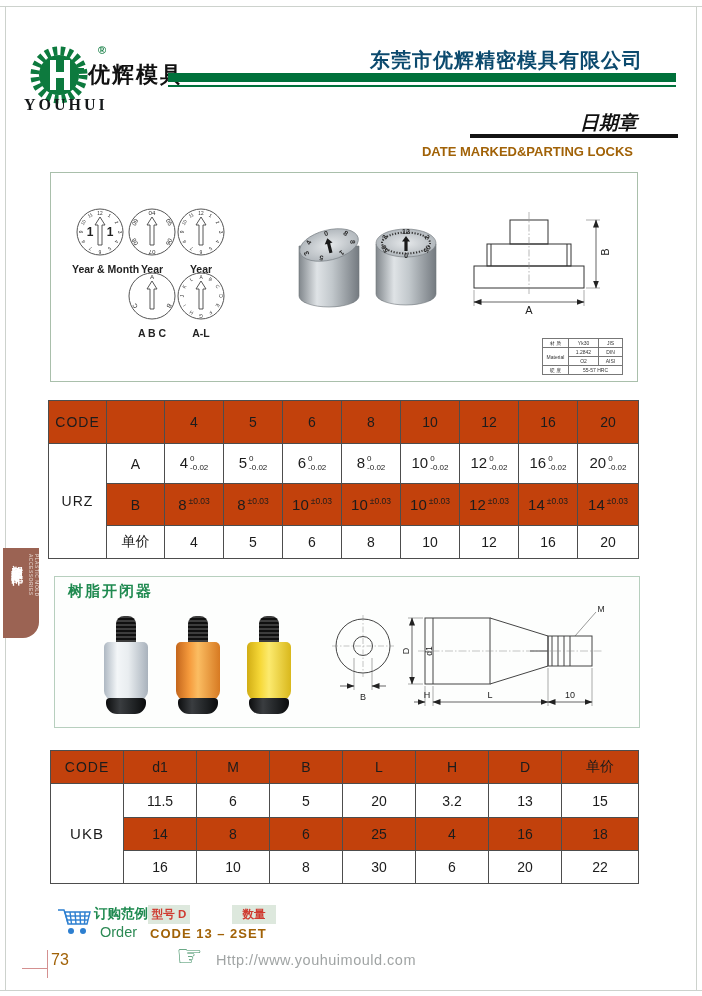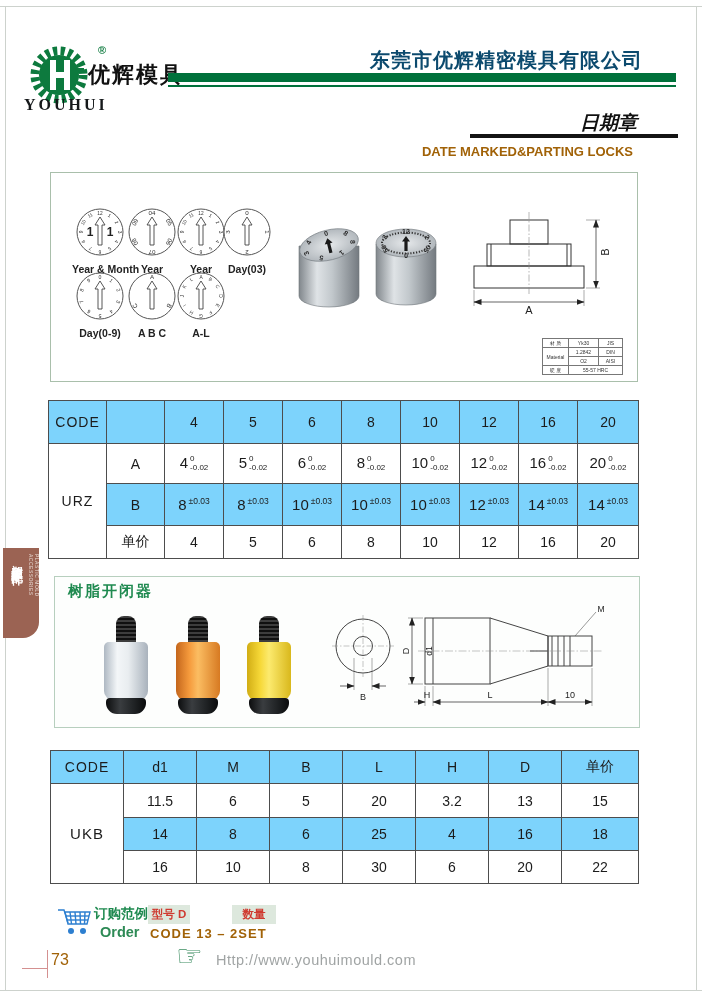--- a/index.html
+++ b/index.html
@@ -23,21 +23,21 @@
   
   .box1{position:absolute;left:50px;top:172px;width:586px;height:208px;border:1px solid #a9bfab;background:#fff;}
   .dial{position:absolute;width:56px;text-align:center;}
   .dial .dlabel{margin-top:1px;font-size:10.5px;font-weight:bold;color:#222;white-space:nowrap;}
   
   .stamp{position:absolute;}
   
   table.spec{border-collapse:collapse;table-layout:fixed;position:absolute;background:#fff;}
   table.spec td{border:1px solid #4d4d4d;text-align:center;vertical-align:middle;
                 font-size:14px;color:#1c1c1c;padding:0;}
-  .greenbg{background:#7dd3fc;}
+  .greenbg{background:#c2410c;}
   .gtext{color:#1f8a50;letter-spacing:1px;}
   .tolstack{display:inline-flex;flex-direction:column;align-items:flex-start;font-size:8px;
             line-height:1.15;vertical-align:middle;margin-left:2px;transform:translateY(-1px);color:#222;}
   .bigv{font-size:15px;}
   .btol{font-size:8.5px;vertical-align:6px;margin-left:2px;}
   
   table.mat{border-collapse:collapse;table-layout:fixed;position:absolute;left:542px;top:338px;width:80px;background:#fff;}
   table.mat td{border:0.5px solid #777;font-size:5px;color:#333;text-align:center;vertical-align:middle;
                padding:0;height:8px;line-height:8px;}
   
@@ -47,21 +47,21 @@
   .screw{position:absolute;left:12px;top:0;width:20px;height:28px;border-radius:8px 8px 2px 2px;
          background:repeating-linear-gradient(0deg,#101010 0 2px,#3d3d3d 2px 4px);}
   .pbody{position:absolute;left:0;top:26px;width:44px;height:58px;border-radius:5px 5px 9px 9px;}
   .pbase{position:absolute;left:2px;top:82px;width:40px;height:16px;border-radius:4px 4px 11px 11px;
          background:linear-gradient(90deg,#0c0d0e,#3a3d40 35%,#202325 70%,#0a0b0c);}
   .pbody.white{background:linear-gradient(90deg,#aeb8c2,#f3f6f8 30%,#e9edf0 55%,#a9b2bc);}
   .pbody.orange{background:linear-gradient(90deg,#c4661c,#f59a3c 30%,#fbbd62 50%,#d77a22);}
   .pbody.yellow{background:linear-gradient(90deg,#d1ad14,#f6d838 30%,#fcea6e 50%,#d9b81c);}
   
   .ord-cn{position:absolute;left:94px;top:905px;font-size:13.5px;font-weight:bold;color:#1f8a50;}
-  .ord-en{position:absolute;left:100px;top:924px;font-size:14.5px;font-weight:bold;color:#2d8a55;}
+  .ord-en{position:absolute;left:100px;top:924px;font-size:14.5px;font-weight:normal;color:#2d8a55;}
   .ord-box{position:absolute;top:905px;height:19px;line-height:19px;background:#dde8dd;
            text-align:center;font-size:11.5px;font-weight:bold;color:#cf3a30;}
   .ord-code{position:absolute;left:150px;top:926px;font-size:13px;font-weight:bold;color:#a16207;letter-spacing:1px;}
   
   .crop{position:absolute;background:#d49090;}
   .pageno{position:absolute;left:51px;top:951px;font-size:16px;color:#a16207;}
   .hand{position:absolute;left:176px;top:938px;font-size:30px;color:#3f8f63;}
   .url{position:absolute;left:216px;top:952px;font-size:14.5px;color:#a0a4a4;letter-spacing:0.5px;}
   
   .tab{position:absolute;left:3px;top:548px;width:36px;height:90px;background:#9b6353;border-radius:0 0 16px 0;}
@@ -146,48 +146,20 @@
         <text transform="translate(26,26) rotate(120) translate(0,-17.5)" text-anchor="middle" font-size="4.8" fill="#333">4</text>
         <text transform="translate(26,26) rotate(150) translate(0,-17.5)" text-anchor="middle" font-size="4.8" fill="#333">5</text>
         <text transform="translate(26,26) rotate(180) translate(0,-17.5)" text-anchor="middle" font-size="4.8" fill="#333">6</text>
         <text transform="translate(26,26) rotate(210) translate(0,-17.5)" text-anchor="middle" font-size="4.8" fill="#333">7</text>
         <text transform="translate(26,26) rotate(240) translate(0,-17.5)" text-anchor="middle" font-size="4.8" fill="#333">8</text>
         <text transform="translate(26,26) rotate(270) translate(0,-17.5)" text-anchor="middle" font-size="4.8" fill="#333">9</text>
         <text transform="translate(26,26) rotate(300) translate(0,-17.5)" text-anchor="middle" font-size="4.8" fill="#333">10</text>
         <text transform="translate(26,26) rotate(330) translate(0,-17.5)" text-anchor="middle" font-size="4.8" fill="#333">11</text>
       </svg>
     <div class="dlabel">Year</div>
-  </div>
-  <div class="dial" style="left:219px;top:206px;">
-    <svg width="52" height="52" viewBox="0 0 52 52">
-        <circle cx="26" cy="26" r="23" fill="#fff" stroke="#555" stroke-width="1"></circle>
-        <path d="M26,11 L31,19 L28,19 L28,39 L24,39 L24,19 L21,19 Z" fill="#fff" stroke="#444" stroke-width="0.9"></path>
-        <text transform="translate(26,26) rotate(0) translate(0,-17.5)" text-anchor="middle" font-size="6.2" fill="#333">0</text>
-        <text transform="translate(26,26) rotate(90) translate(0,-17.5)" text-anchor="middle" font-size="6.2" fill="#333">1</text>
-        <text transform="translate(26,26) rotate(180) translate(0,-17.5)" text-anchor="middle" font-size="6.2" fill="#333">2</text>
-        <text transform="translate(26,26) rotate(270) translate(0,-17.5)" text-anchor="middle" font-size="6.2" fill="#333">3</text>
-      </svg>
-    <div class="dlabel">Day(03)</div>
-  </div>
-  <div class="dial" style="left:72px;top:270px;">
-    <svg width="52" height="52" viewBox="0 0 52 52">
-        <circle cx="26" cy="26" r="23" fill="#fff" stroke="#555" stroke-width="1"></circle>
-        <path d="M26,11 L31,19 L28,19 L28,39 L24,39 L24,19 L21,19 Z" fill="#fff" stroke="#444" stroke-width="0.9"></path>
-        <text transform="translate(26,26) rotate(0) translate(0,-17.5)" text-anchor="middle" font-size="5.2" fill="#333">0</text>
-        <text transform="translate(26,26) rotate(36) translate(0,-17.5)" text-anchor="middle" font-size="5.2" fill="#333">1</text>
-        <text transform="translate(26,26) rotate(72) translate(0,-17.5)" text-anchor="middle" font-size="5.2" fill="#333">2</text>
-        <text transform="translate(26,26) rotate(108) translate(0,-17.5)" text-anchor="middle" font-size="5.2" fill="#333">3</text>
-        <text transform="translate(26,26) rotate(144) translate(0,-17.5)" text-anchor="middle" font-size="5.2" fill="#333">4</text>
-        <text transform="translate(26,26) rotate(180) translate(0,-17.5)" text-anchor="middle" font-size="5.2" fill="#333">5</text>
-        <text transform="translate(26,26) rotate(216) translate(0,-17.5)" text-anchor="middle" font-size="5.2" fill="#333">6</text>
-        <text transform="translate(26,26) rotate(252) translate(0,-17.5)" text-anchor="middle" font-size="5.2" fill="#333">7</text>
-        <text transform="translate(26,26) rotate(288) translate(0,-17.5)" text-anchor="middle" font-size="5.2" fill="#333">8</text>
-        <text transform="translate(26,26) rotate(324) translate(0,-17.5)" text-anchor="middle" font-size="5.2" fill="#333">9</text>
-      </svg>
-    <div class="dlabel">Day(0-9)</div>
   </div>
   <div class="dial" style="left:124px;top:270px;">
     <svg width="52" height="52" viewBox="0 0 52 52">
         <circle cx="26" cy="26" r="23" fill="#fff" stroke="#555" stroke-width="1"></circle>
         <path d="M26,11 L31,19 L28,19 L28,39 L24,39 L24,19 L21,19 Z" fill="#fff" stroke="#444" stroke-width="0.9"></path>
         <text transform="translate(26,26) rotate(0) translate(0,-17.5)" text-anchor="middle" font-size="6.2" fill="#333">A</text>
         <text transform="translate(26,26) rotate(120) translate(0,-17.5)" text-anchor="middle" font-size="6.2" fill="#333">B</text>
         <text transform="translate(26,26) rotate(240) translate(0,-17.5)" text-anchor="middle" font-size="6.2" fill="#333">C</text>
       </svg>
     <div class="dlabel">A B C</div>

